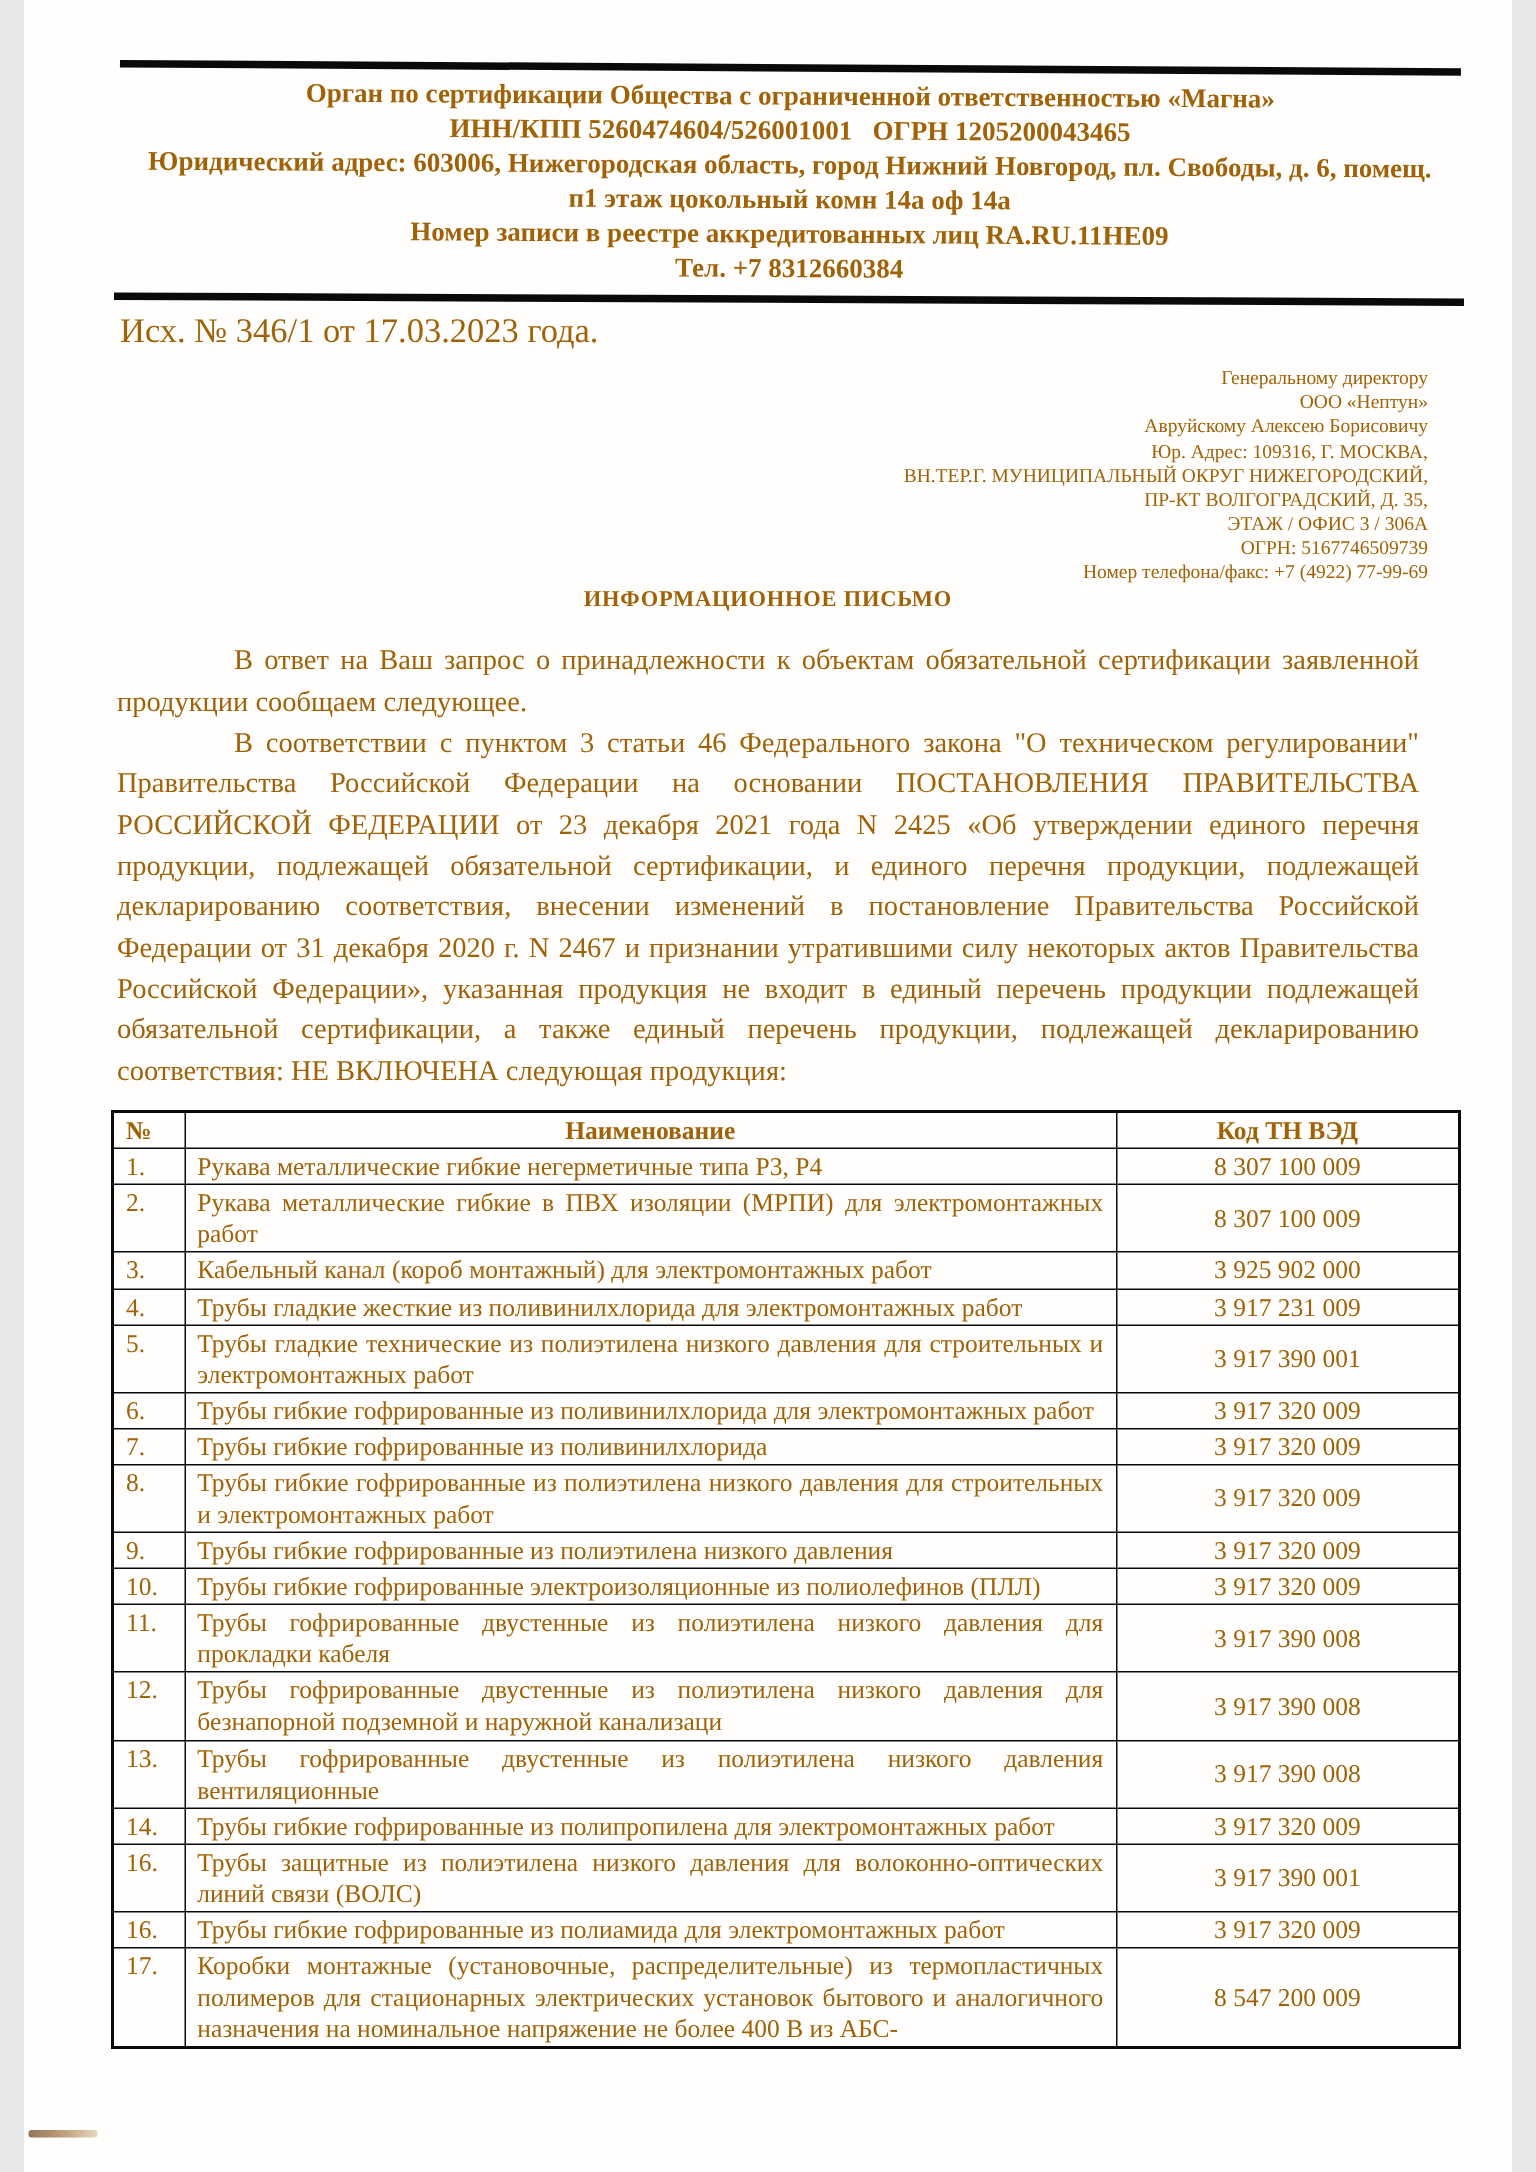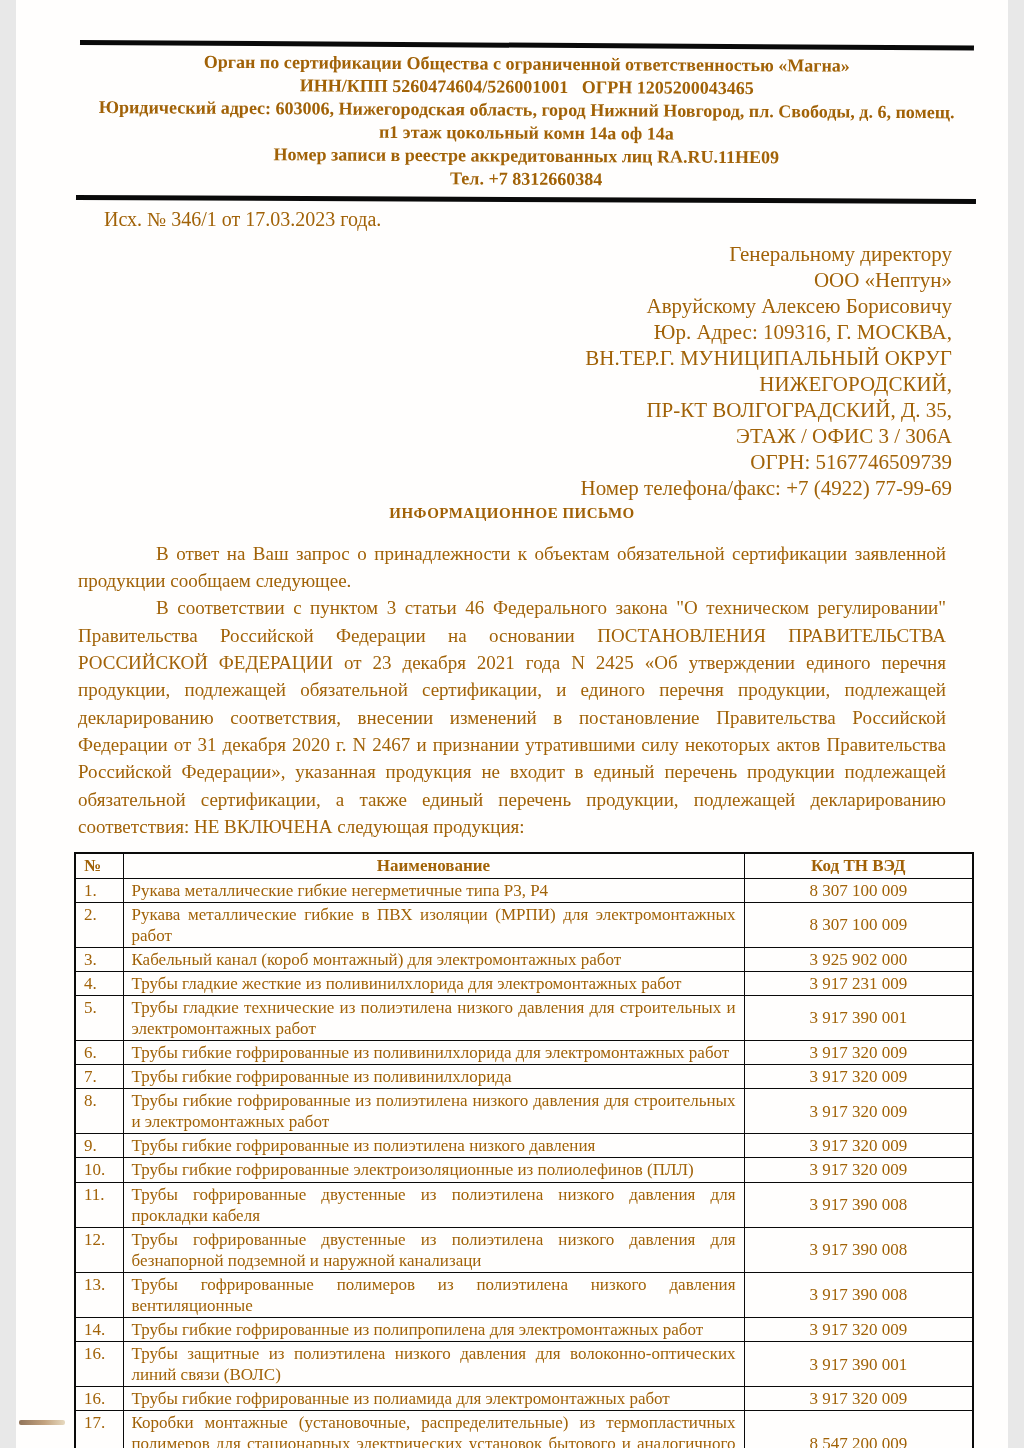--- a/index.html
+++ b/index.html
@@ -30,29 +30,29 @@
     transform-origin: left top;
   }
   .rule-2 {
     margin: 7px 32px 0 60px;
     border-top: 5px solid #0a0a0a;
     transform: rotate(0.25deg);
     transform-origin: left top;
   }
   
   .outgoing {
-    margin: 8px 0 0 88px;
-    font-size: 20px;
+    margin: 8px 0 0 64px;
+    font-size: 23px;
   }
   
   .recipient {
     margin: 10px 56px 0 auto;
     width: 540px;
     text-align: right;
-    font-size: 21px;
+    font-size: 13px;
     line-height: 1.24;
   }
   
   .doc-title {
     margin-top: 3px;
     text-align: center;
     font-weight: bold;
     font-size: 15px;
     letter-spacing: 0.5px;
   }
@@ -209,21 +209,21 @@
           <td class="cell-name">Трубы гофрированные двустенные из полиэтилена низкого давления для прокладки кабеля</td>
           <td class="cell-code">3 917 390 008</td>
         </tr>
         <tr>
           <td class="cell-num">12.</td>
           <td class="cell-name">Трубы гофрированные двустенные из полиэтилена низкого давления для безнапорной подземной и наружной канализаци</td>
           <td class="cell-code">3 917 390 008</td>
         </tr>
         <tr>
           <td class="cell-num">13.</td>
-          <td class="cell-name">Трубы гофрированные полимеров из полиэтилена низкого давления вентиляционные</td>
+          <td class="cell-name">Трубы гофрированные двустенные из полиэтилена низкого давления вентиляционные</td>
           <td class="cell-code">3 917 390 008</td>
         </tr>
         <tr>
           <td class="cell-num">14.</td>
           <td class="cell-name">Трубы гибкие гофрированные из полипропилена для электромонтажных работ</td>
           <td class="cell-code">3 917 320 009</td>
         </tr>
         <tr>
           <td class="cell-num">16.</td>
           <td class="cell-name">Трубы защитные из полиэтилена низкого давления для волоконно-оптических линий связи (ВОЛС)</td>

